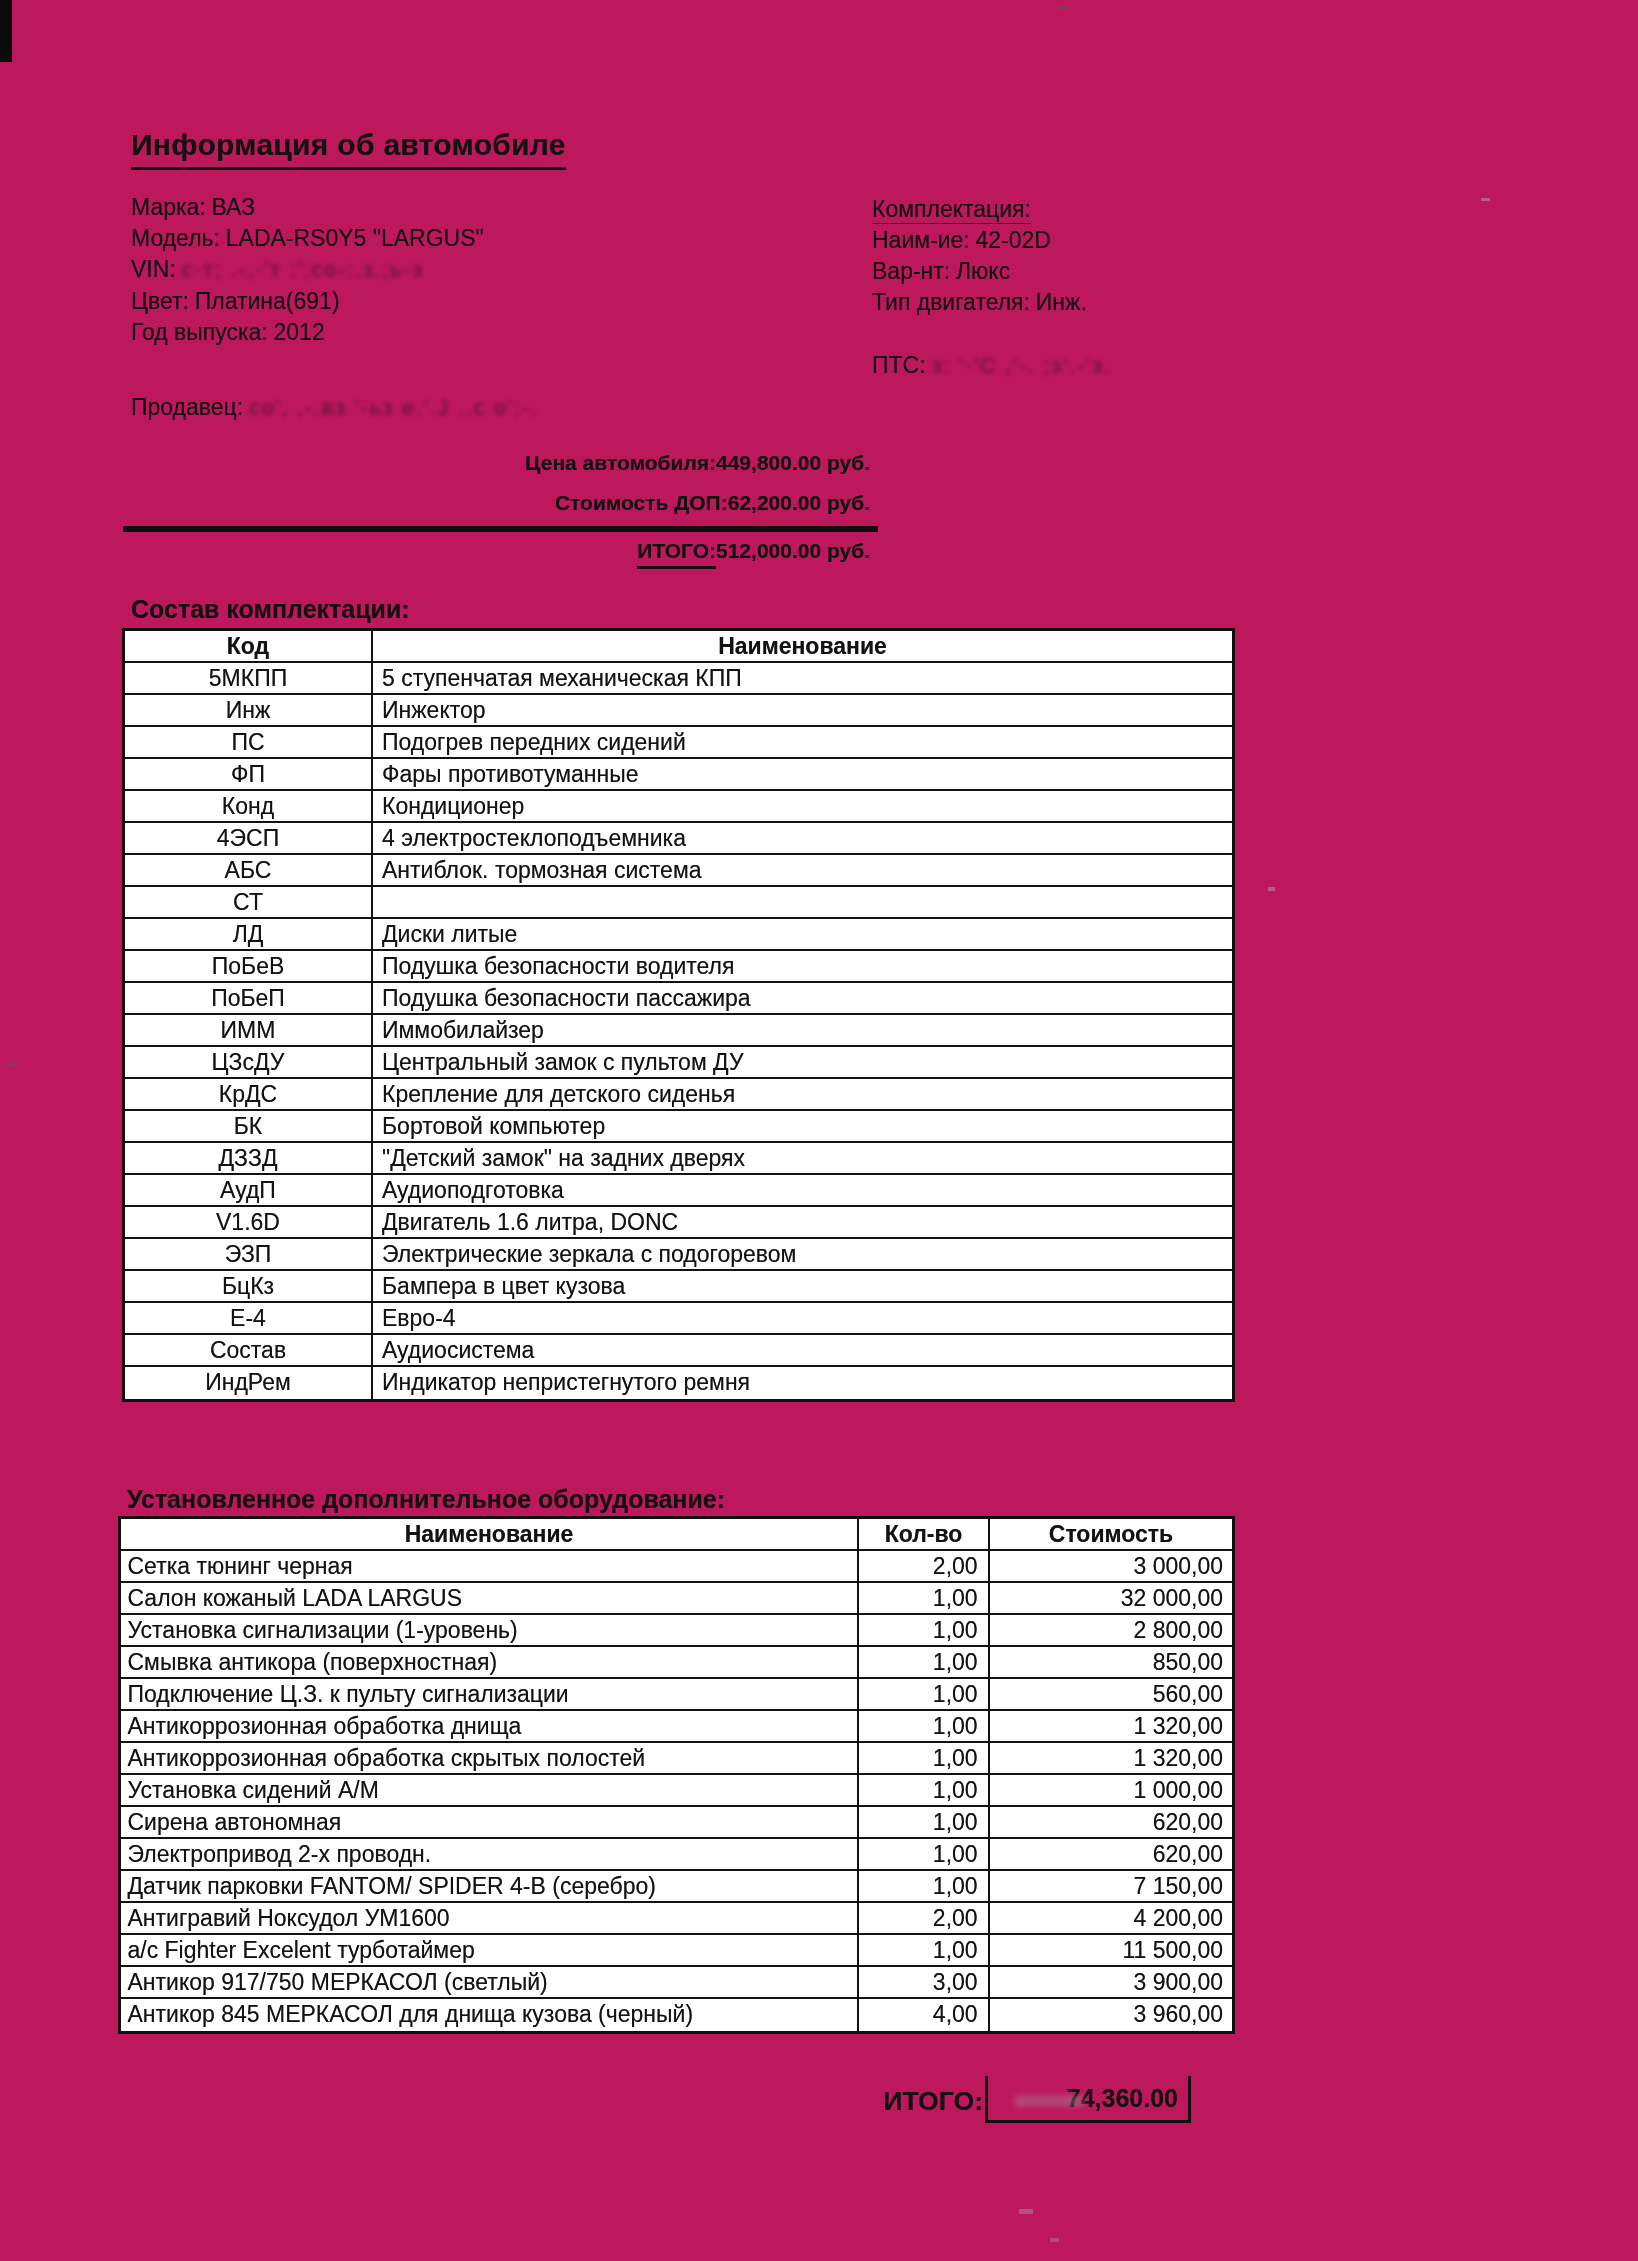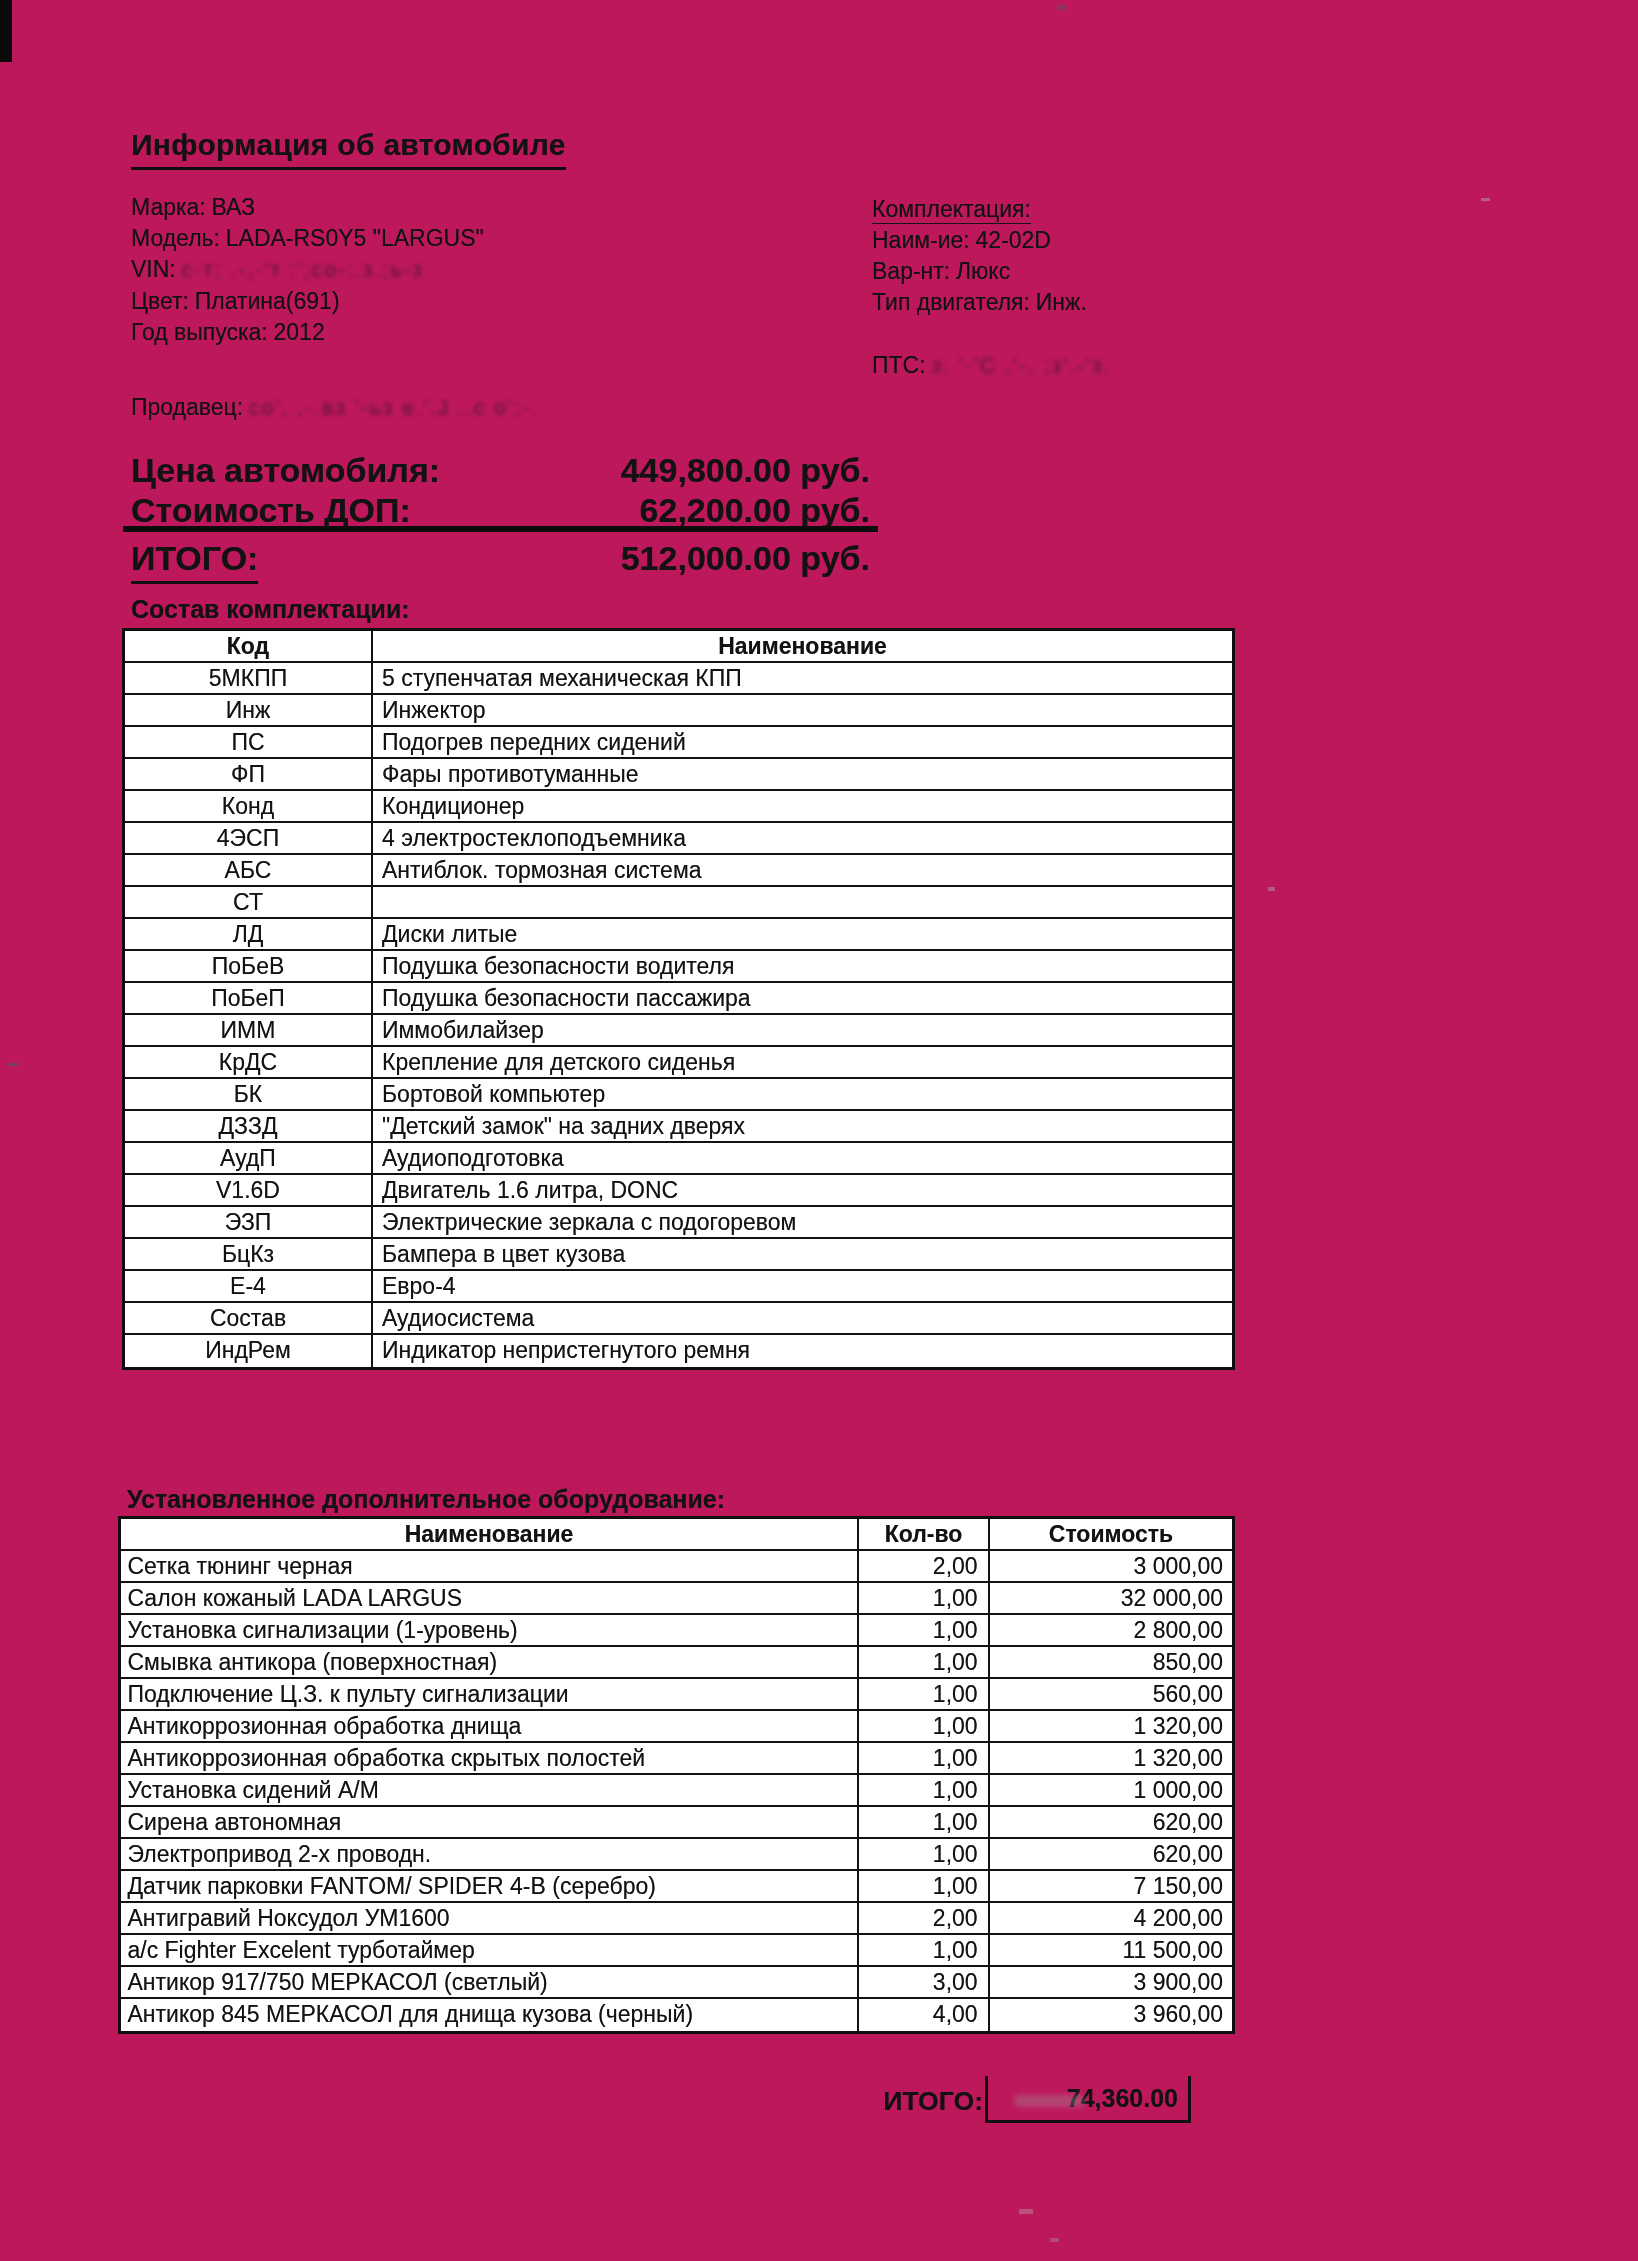--- a/index.html
+++ b/index.html
@@ -35,22 +35,22 @@
     filter:blur(1.9px);
     opacity:.55;
     letter-spacing:1.9px;
     font-size:21.4px;
   }
 
   .seller-line{position:absolute;left:131px;top:394px;font-size:23px;white-space:nowrap;}
 
   .price-row{
     position:absolute;left:131px;width:739px;
-    display:flex;justify-content:space-between;align-items:baseline;
-    font-size:34px;font-weight:bold;white-space:nowrap;
+    display:flex;justify-content:flex-end;align-items:baseline;
+    font-size:21px;font-weight:bold;white-space:nowrap;
   }
   .price-row-1{top:451px;}
   .price-row-2{top:491px;}
   .price-sep{position:absolute;left:123px;top:526px;width:755px;height:5.8px;background:#0d0d0d;}
   .price-row-3{top:539px;}
   .total-ul{border-bottom:3.2px solid #101010;padding-bottom:2.6px;}
 
   .sec-title{position:absolute;margin:0;font-size:25px;font-weight:bold;white-space:nowrap;}
   .sec-title-1{left:131px;top:595px;}
   .sec-title-2{left:127px;top:1485px;}
@@ -223,20 +223,24 @@
       <div class="trow">
         <div class="c-code txt">ПоБеП</div>
         <div class="c-name txt">Подушка безопасности пассажира</div>
       </div>
 
       <div class="trow">
         <div class="c-code txt">ИММ</div>
         <div class="c-name txt">Иммобилайзер</div>
       </div>
 
+      <div class="trow">
+        <div class="c-code txt">ЦЗсДУ</div>
+        <div class="c-name txt">Центральный замок с пультом ДУ</div>
+      </div>
 
       <div class="trow">
         <div class="c-code txt">КрДС</div>
         <div class="c-name txt">Крепление для детского сиденья</div>
       </div>
 
       <div class="trow">
         <div class="c-code txt">БК</div>
         <div class="c-name txt">Бортовой компьютер</div>
       </div>

